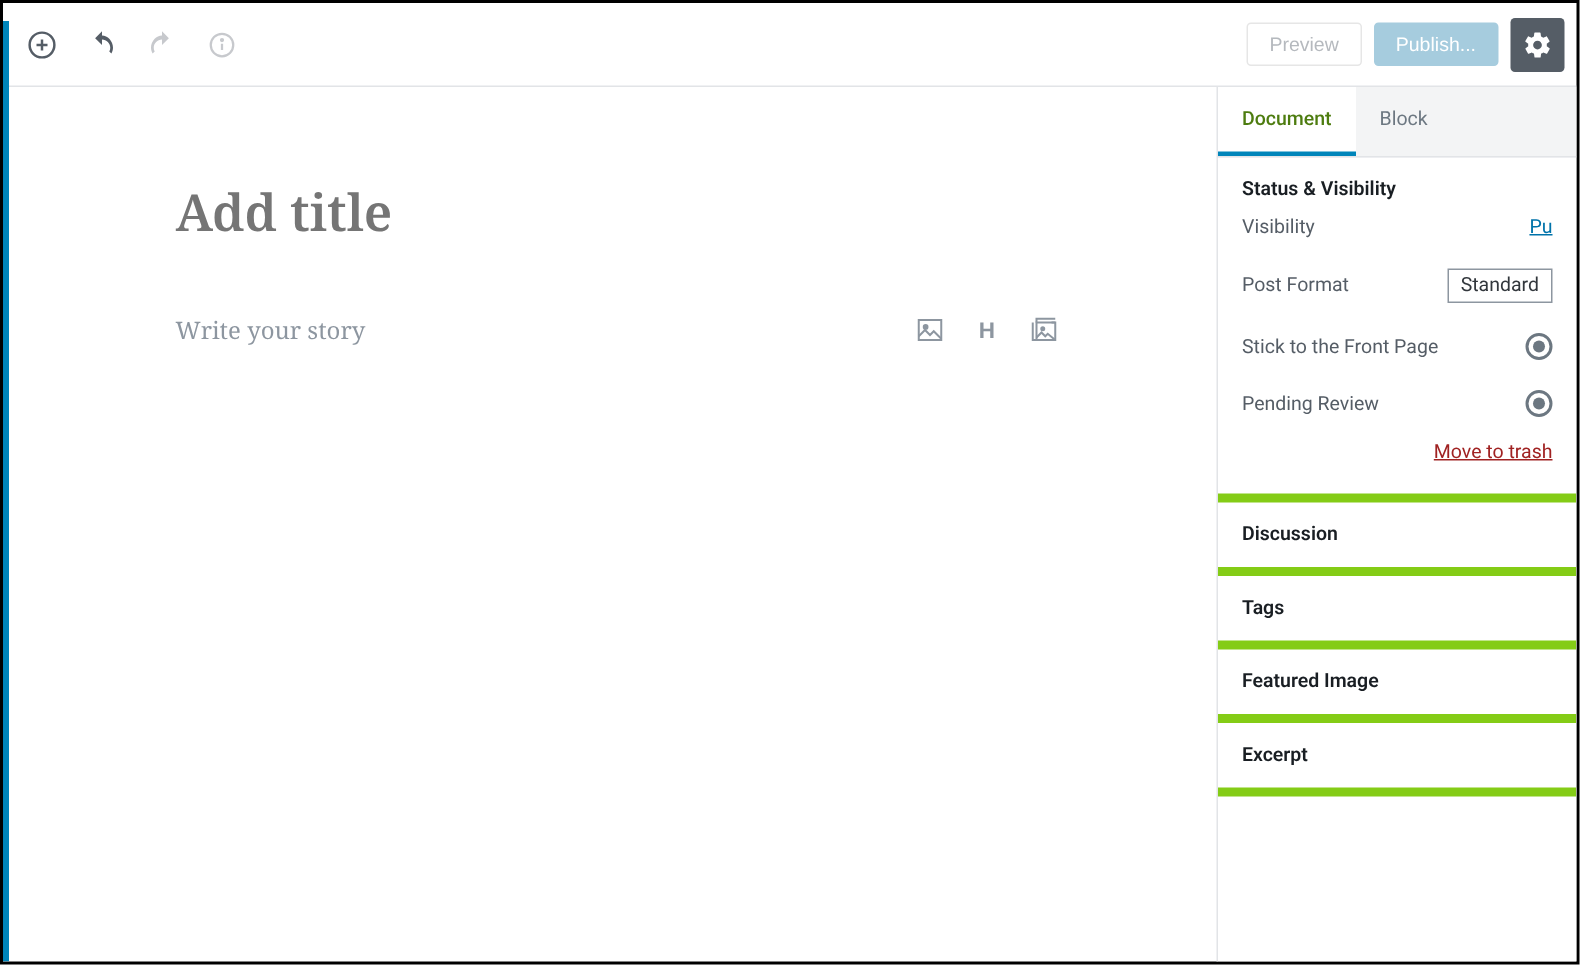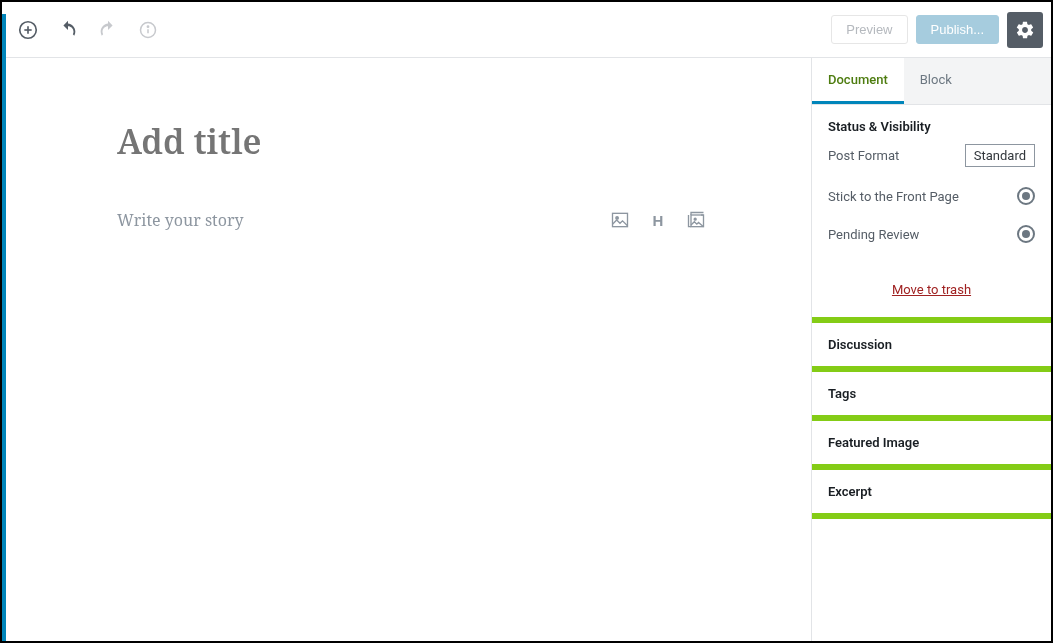--- a/index.html
+++ b/index.html
@@ -201,25 +201,24 @@
       content: '';
       width: 8px;
       height: 8px;
       background: #6c7781;
       border-radius: 50%;
     }
     .trash-link {
       color: #a02222;
       text-decoration: underline;
       font-size: 13px;
-      text-align: center;
+      text-align: right;
       cursor: pointer;
       display: block;
       padding: 6px 0;
-      margin-top: 23px;
     }
     svg { display: block; }
   </style>
 </head>
 <body>
 
 <div class="admin-bar"></div>
 
 <div class="top-toolbar">
   <div class="toolbar-left">
@@ -289,20 +288,24 @@
 
   <div class="sidebar">
     <div class="sidebar-tabs">
       <div class="sidebar-tab active">Document</div>
       <div class="sidebar-tab">Block</div>
     </div>
     <div class="sidebar-body">
       <div class="panel">
         <div class="panel-title">Status &amp; Visibility</div>
         <div class="panel-row">
+          <span>Visibility</span>
+          <span class="link-val">Pu</span>
+        </div>
+        <div class="panel-row">
           <span>Post Format</span>
           <span class="select-box">Standard</span>
         </div>
         <div class="panel-row">
           <span>Stick to the Front Page</span>
           <span class="radio-circle"></span>
         </div>
         <div class="panel-row">
           <span>Pending Review</span>
           <span class="radio-circle"></span>

